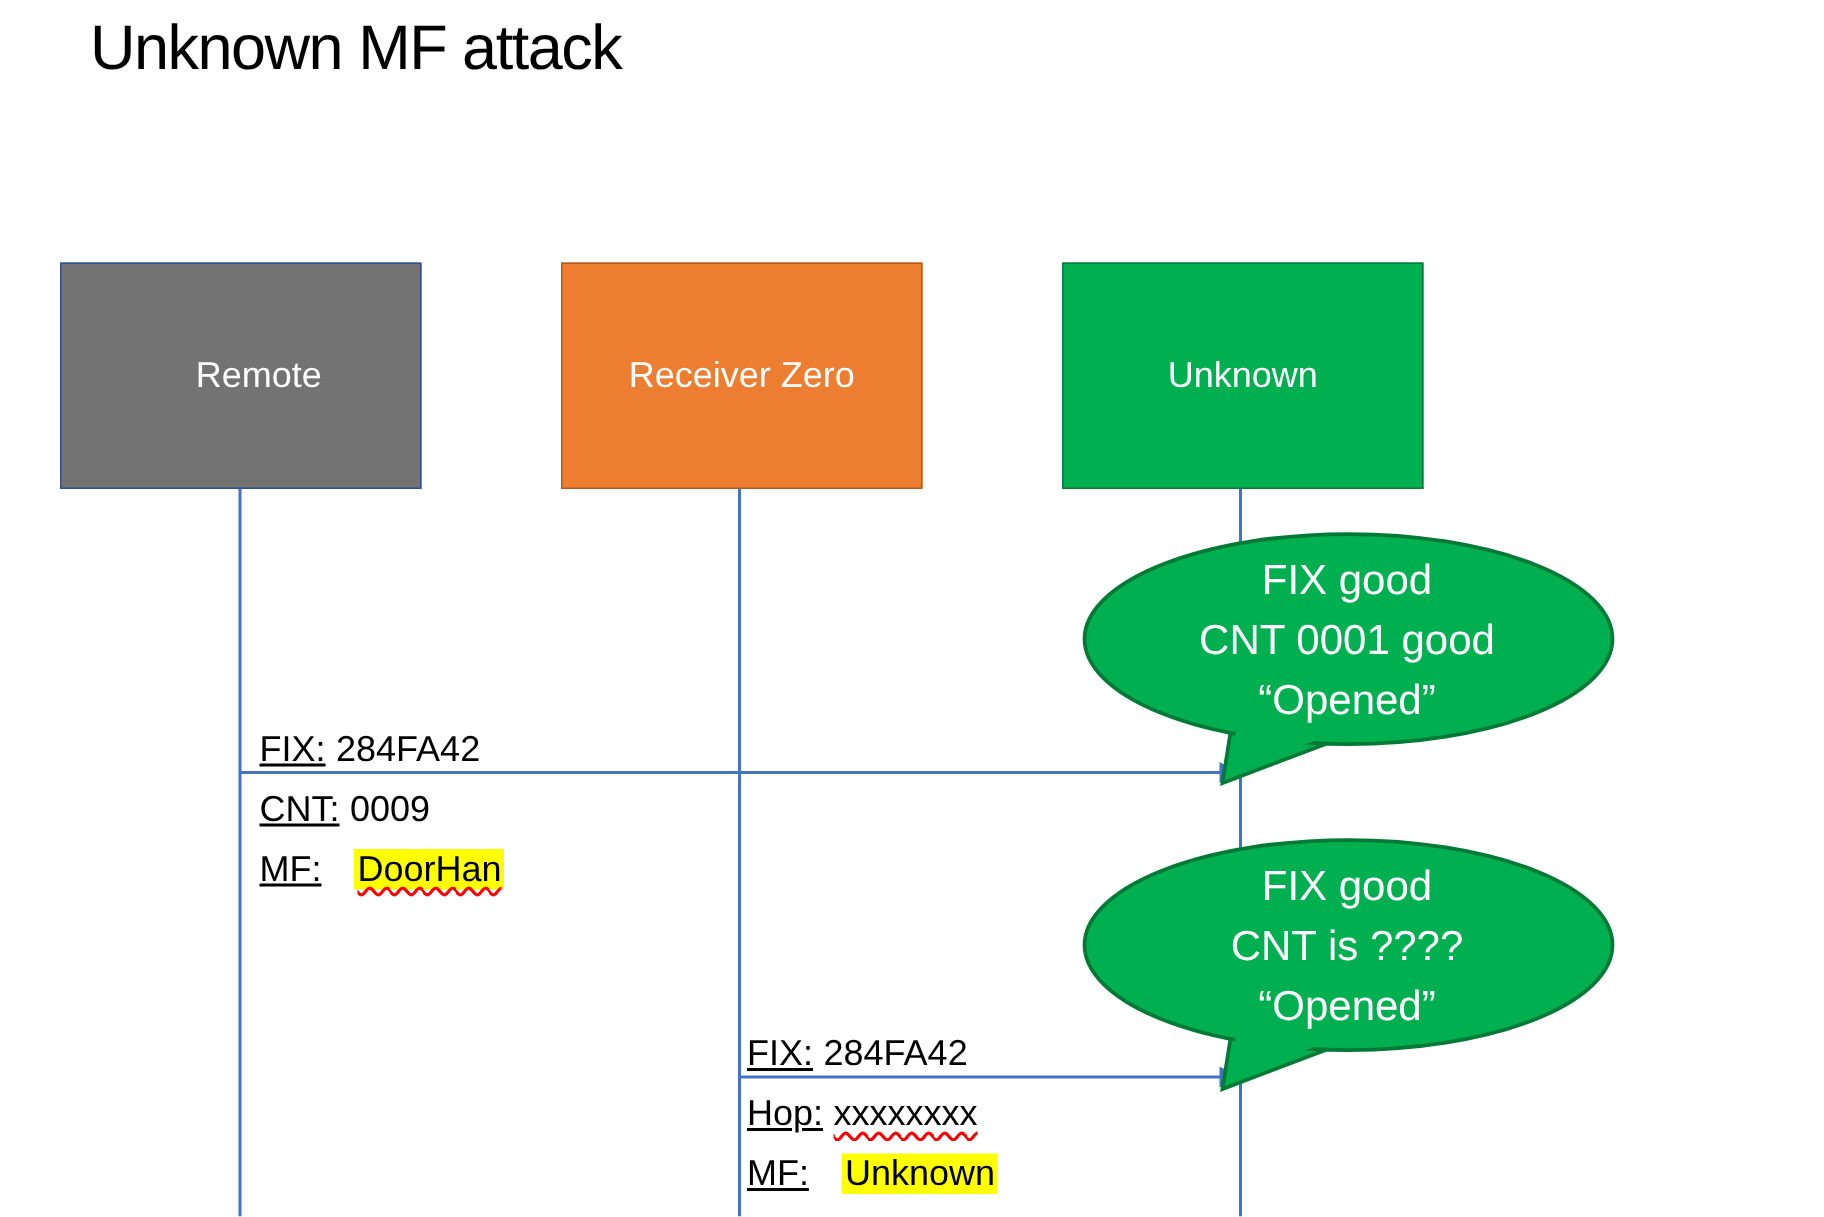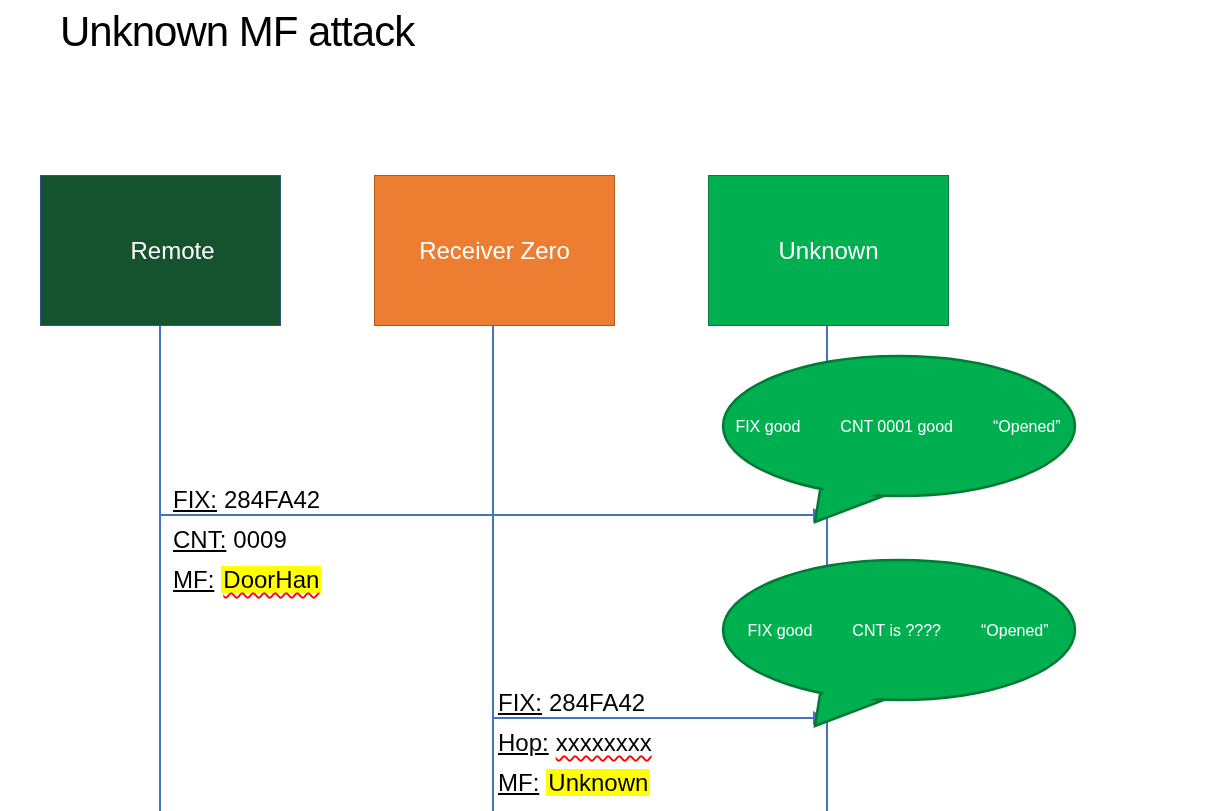--- a/index.html
+++ b/index.html
@@ -23,21 +23,21 @@
 
   
   .actor {
     position: absolute;
     top: 175px;
     width: 241px; height: 151px;
     display: flex; align-items: center; justify-content: center;
     color: #ffffff;
     font-size: 24px;
   }
-  .actor.remote   { left: 40px;  background: #14532d; border: 1.5px solid #2F528F; padding-left: 24px; }
+  .actor.remote   { left: 40px;  background: #737373; border: 1.5px solid #2F528F; padding-left: 24px; }
   .actor.flipper  { left: 374px; background: #ED7D31; border: 1.5px solid #AE5A21; }
   .actor.receiver { left: 708px; background: #00AF50; border: 1.5px solid #0B7A3B; }
 
   
   .lifeline {
     position: absolute;
     top: 326px;
     width: 1.5px;
     height: 485px;
     background: #4472C4;
@@ -65,42 +65,41 @@
 
   
   .msg-labels {
     position: absolute;
     z-index: 3;
     font-size: 24px;
     color: #000000;
   }
   .msg-labels .row { height: 40px; line-height: 40px; white-space: nowrap; }
   .lbl { margin-right: 7px; text-decoration: underline; }
-  .hl { background: #FFFF00; padding: 0 2px; }
+  .hl { background: #FFFF00; padding: 0 2px; margin-left: 15px; }
   .sq {
     text-decoration-line: underline;
     text-decoration-style: wavy;
     text-decoration-color: #FF0000;
     text-decoration-thickness: 2px;
     text-underline-offset: 4px;
     text-decoration-skip-ink: none;
   }
 
   
   .callout-svg { position: absolute; z-index: 4; }
   .callout-text {
     position: absolute;
     z-index: 5;
     width: 350px; height: 126px;
-    display: flex; flex-direction: row;
+    display: flex; flex-direction: column;
     align-items: center; justify-content: center;
     color: #ffffff;
-    font-size: 16px;
+    font-size: 28px;
     text-align: center;
-    gap: 40px;
   }
   .callout-text span { display: block; height: 40px; line-height: 40px; }
 </style>
 </head>
 <body>
 
 <div class="slide">
 
   <h1 class="title">Unknown MF attack</h1>
 

